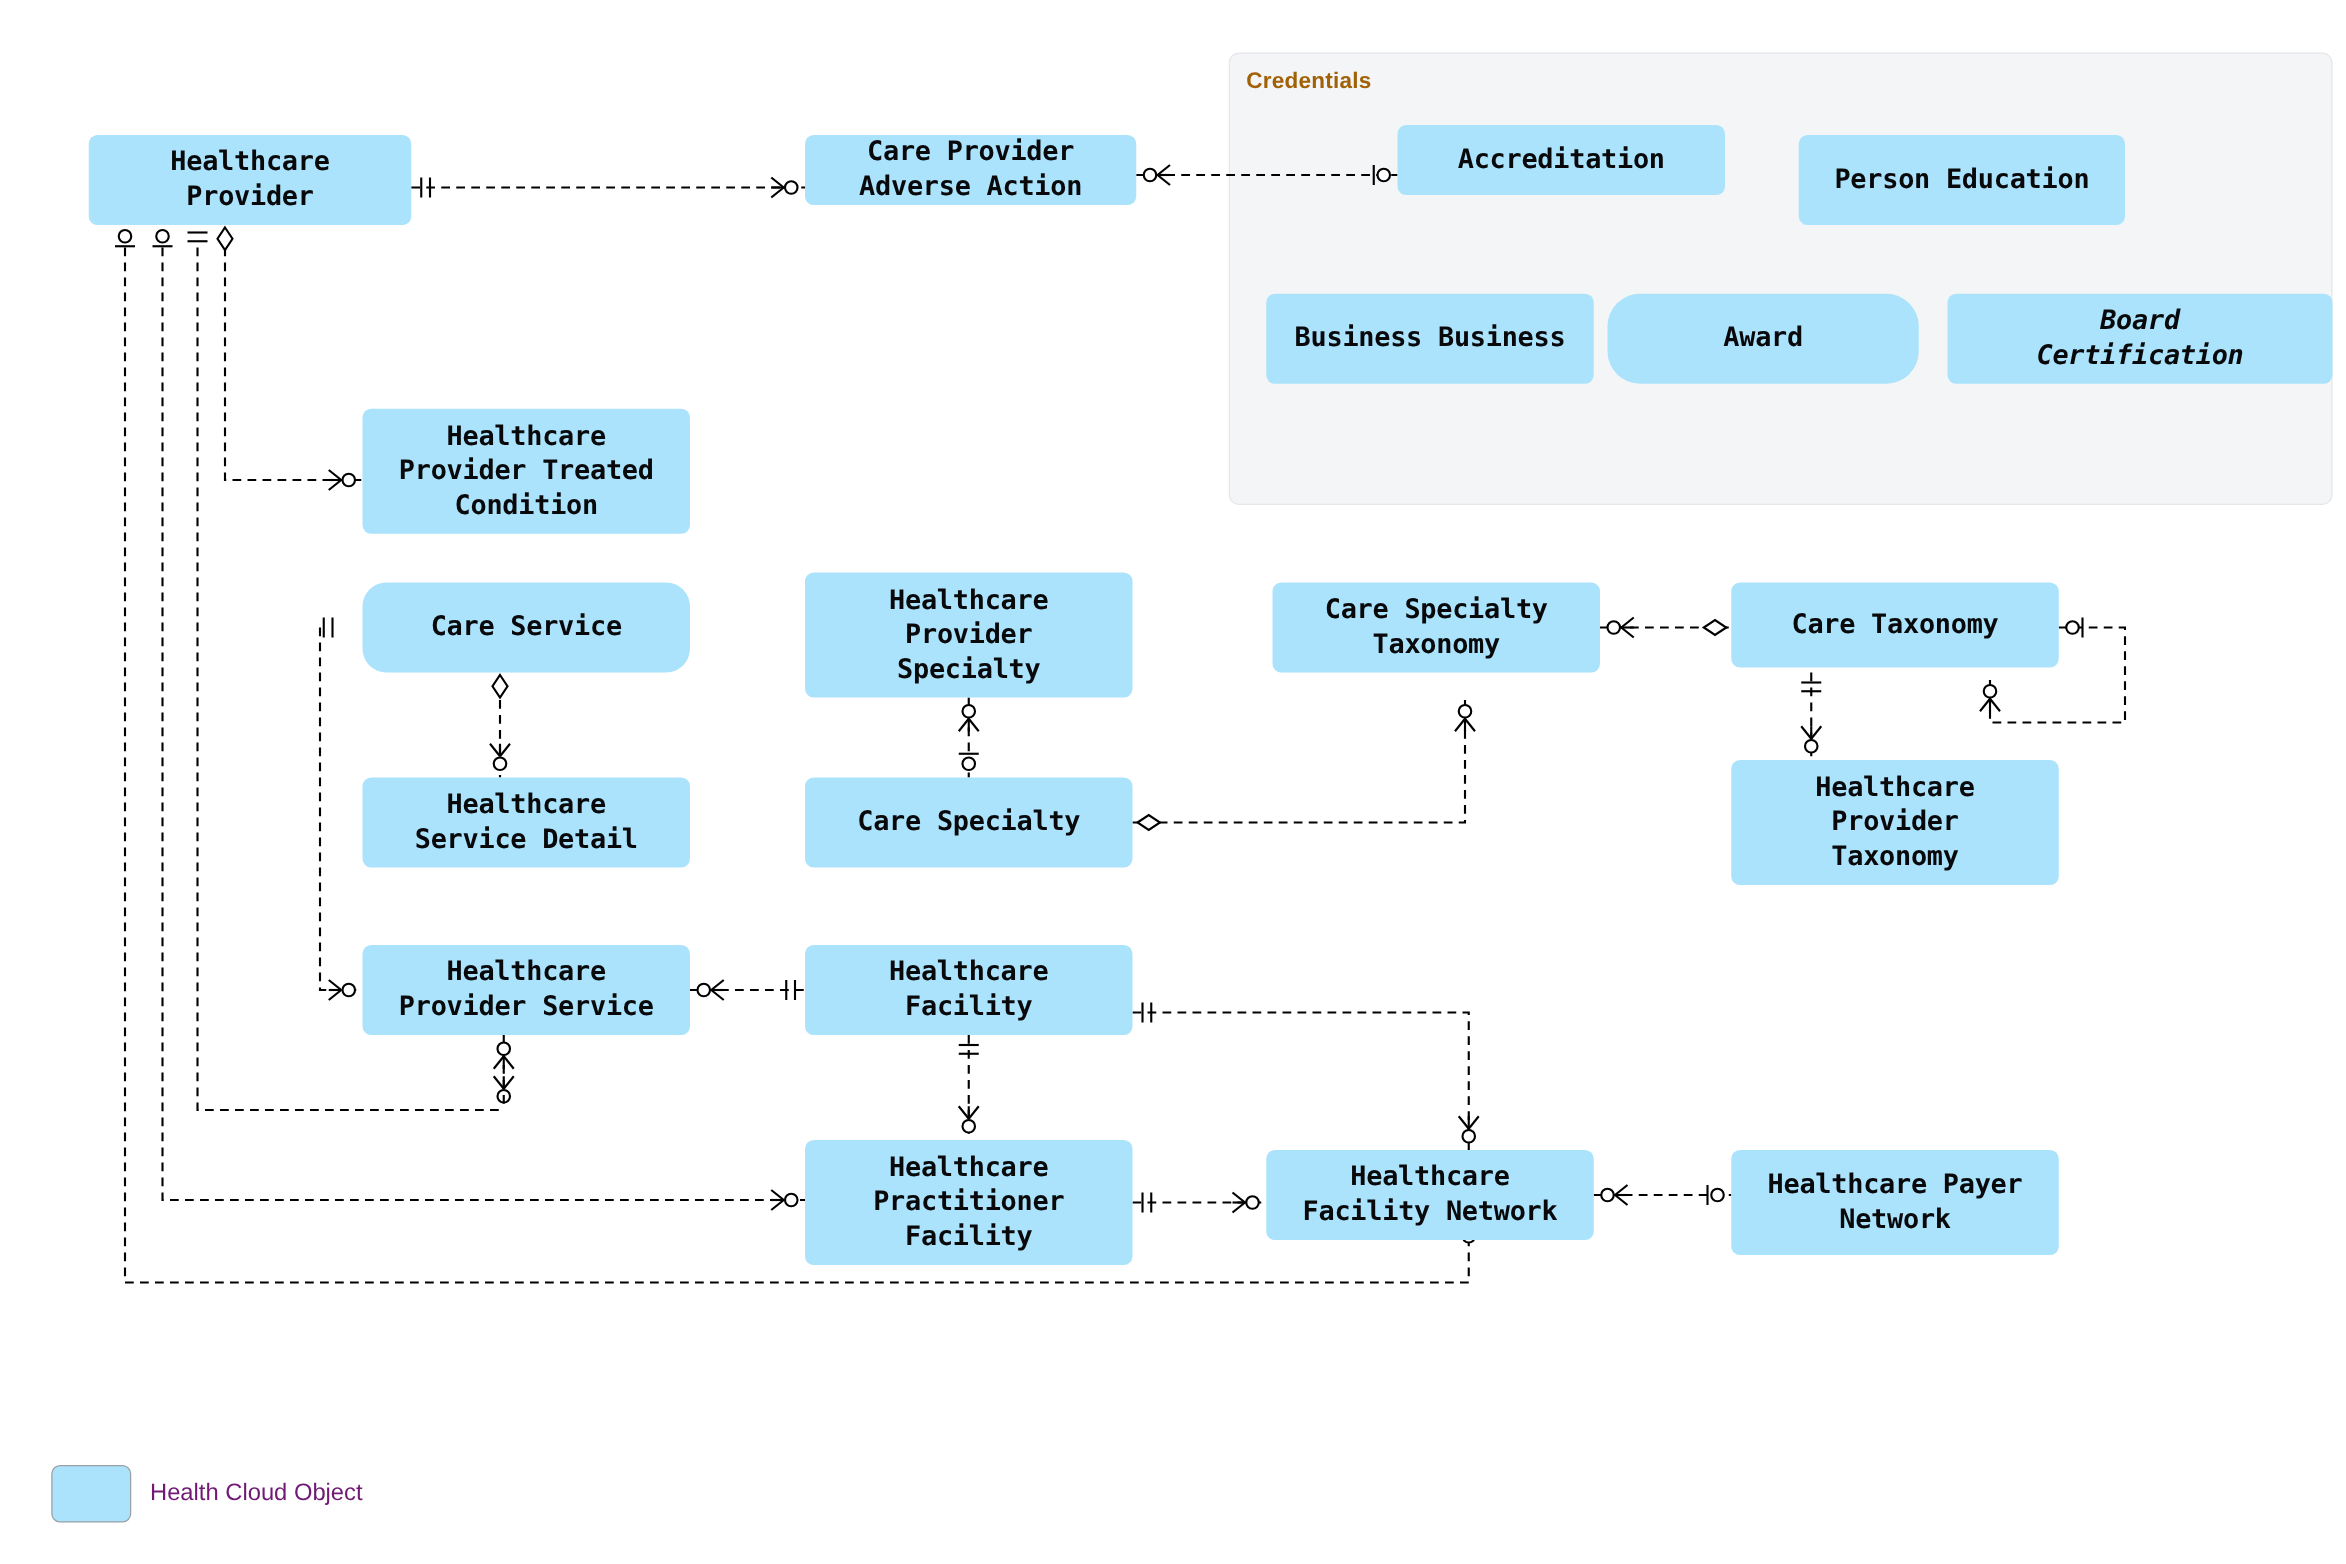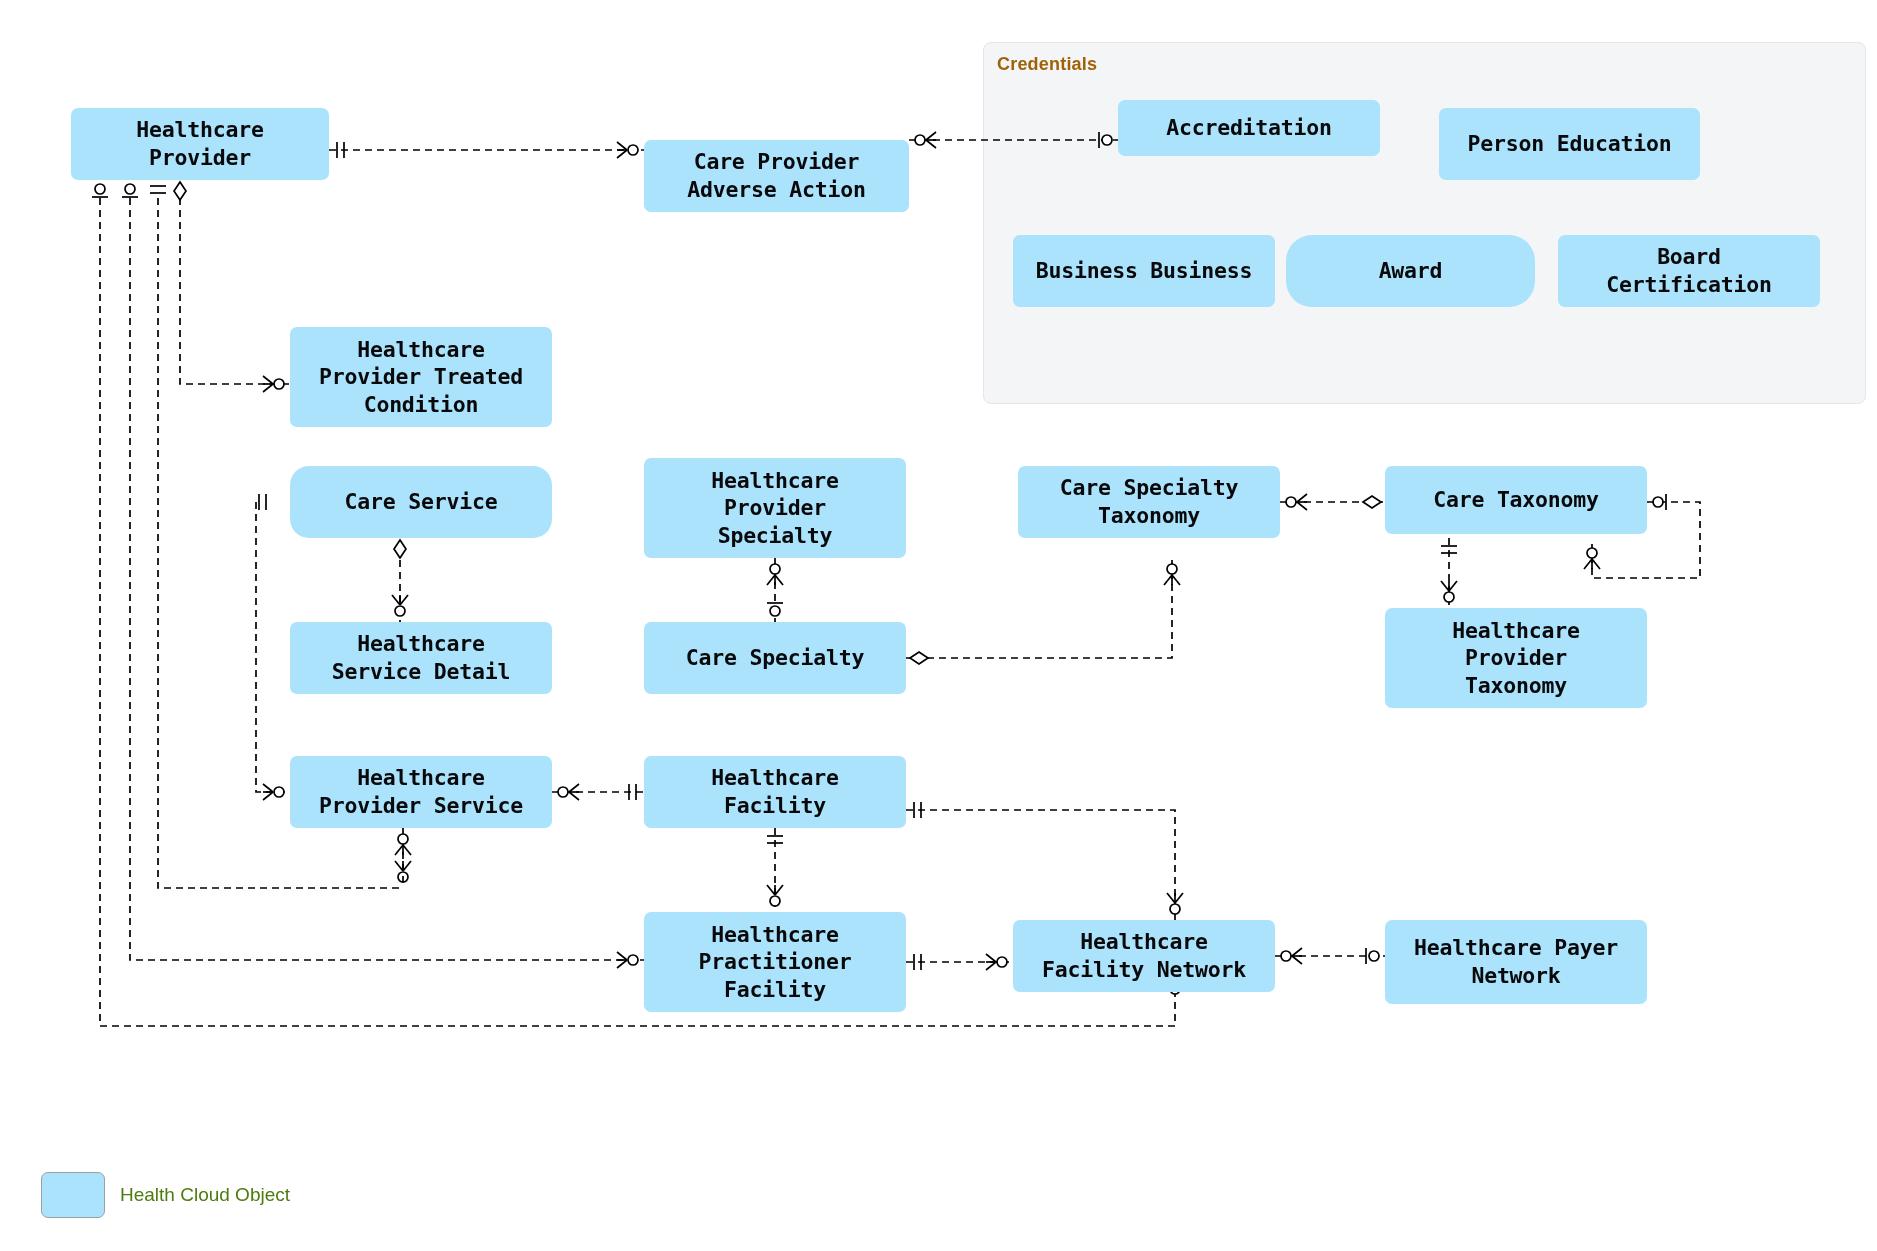--- a/index.html
+++ b/index.html
@@ -5,21 +5,21 @@
   html,body{margin:0;padding:0;background:#ffffff;}
   body{font-family:"DejaVu Sans Mono", monospace;}
   #stage{position:relative;width:1877px;height:1251px;background:#ffffff;overflow:hidden;}
   #wire{position:absolute;left:0;top:0;width:1877px;height:1251px;}
   .group-box{position:absolute;background:#f4f5f7;border:1px solid #e4e6ea;border-radius:8px;}
   .group-title{position:absolute;font-family:"Liberation Sans",sans-serif;font-size:18px;font-weight:600;color:#a16207;letter-spacing:.2px;}
   .ent{position:absolute;background:#aae3fb;border-radius:7px;display:flex;align-items:center;justify-content:center;text-align:center;
        font-family:"DejaVu Sans Mono",monospace;font-weight:700;font-size:21.5px;color:#09090b;line-height:1.28;letter-spacing:-0.2px;}
   .ent span{display:block;white-space:pre-line;}
   .legend-swatch{position:absolute;background:#aae3fb;border:1.6px solid #9aa0a6;border-radius:7px;}
-  .legend-text{position:absolute;font-family:"Liberation Sans",sans-serif;font-size:19px;color:#4d7c0f;}
+  .legend-text{position:absolute;font-family:"Liberation Sans",sans-serif;font-size:19px;color:#701a75;}
 </style>
 </head>
 <body>
 
 <div id="stage">
 
   <div id="groups">
       <div class="group-box" style="left: 983px; top: 42px; width: 881px; height: 360px; background: rgb(244, 245, 247); border-color: rgb(228, 230, 234);"></div>
       <div class="group-title" style="left: 997px; top: 54px;">Credentials</div>
     </div>
@@ -226,37 +226,37 @@
         <circle style="stroke:#000;fill:none;stroke-width:1.7;fill:#fff" cx="7" cy="0" r="5"></circle>
         <line style="stroke:#000;fill:none;stroke-width:1.7" x1="15" y1="-8" x2="15" y2="8"></line>
       </g>
     </svg>
 
   <div id="entities">
       <div class="ent" style="left: 71px; top: 108px; width: 258px; height: 72px;">
         <span>Healthcare
 Provider</span>
       </div>
-      <div class="ent" style="left: 644px; top: 108px; width: 265px; height: 72px; margin-top: 32px;">
+      <div class="ent" style="left: 644px; top: 108px; width: 265px; height: 56px;">
         <span>Care Provider
 Adverse Action</span>
       </div>
       <div class="ent" style="left: 1118px; top: 100px; width: 262px; height: 56px;">
         <span>Accreditation</span>
       </div>
       <div class="ent" style="left: 1409px; top: 108px; width: 261px; height: 72px; margin-left: 30px;">
         <span>Person Education</span>
       </div>
       <div class="ent" style="left: 1013px; top: 235px; width: 262px; height: 72px;">
         <span>Business Business</span>
       </div>
       <div class="ent" style="left: 1286px; top: 235px; width: 249px; height: 72px; border-radius: 26px;">
         <span>Award</span>
       </div>
-      <div class="ent" style="left: 1558px; top: 235px; width: 262px; height: 72px;">
+      <div class="ent" style="left: 1558px; top: 235px; width: 308px; height: 72px; font-style: italic;">
         <span>Board
 Certification</span>
       </div>
       <div class="ent" style="left: 290px; top: 327px; width: 262px; height: 100px;">
         <span>Healthcare
 Provider Treated
 Condition</span>
       </div>
       <div class="ent" style="left: 290px; top: 466px; width: 262px; height: 72px; border-radius: 19px;">
         <span>Care Service</span>

